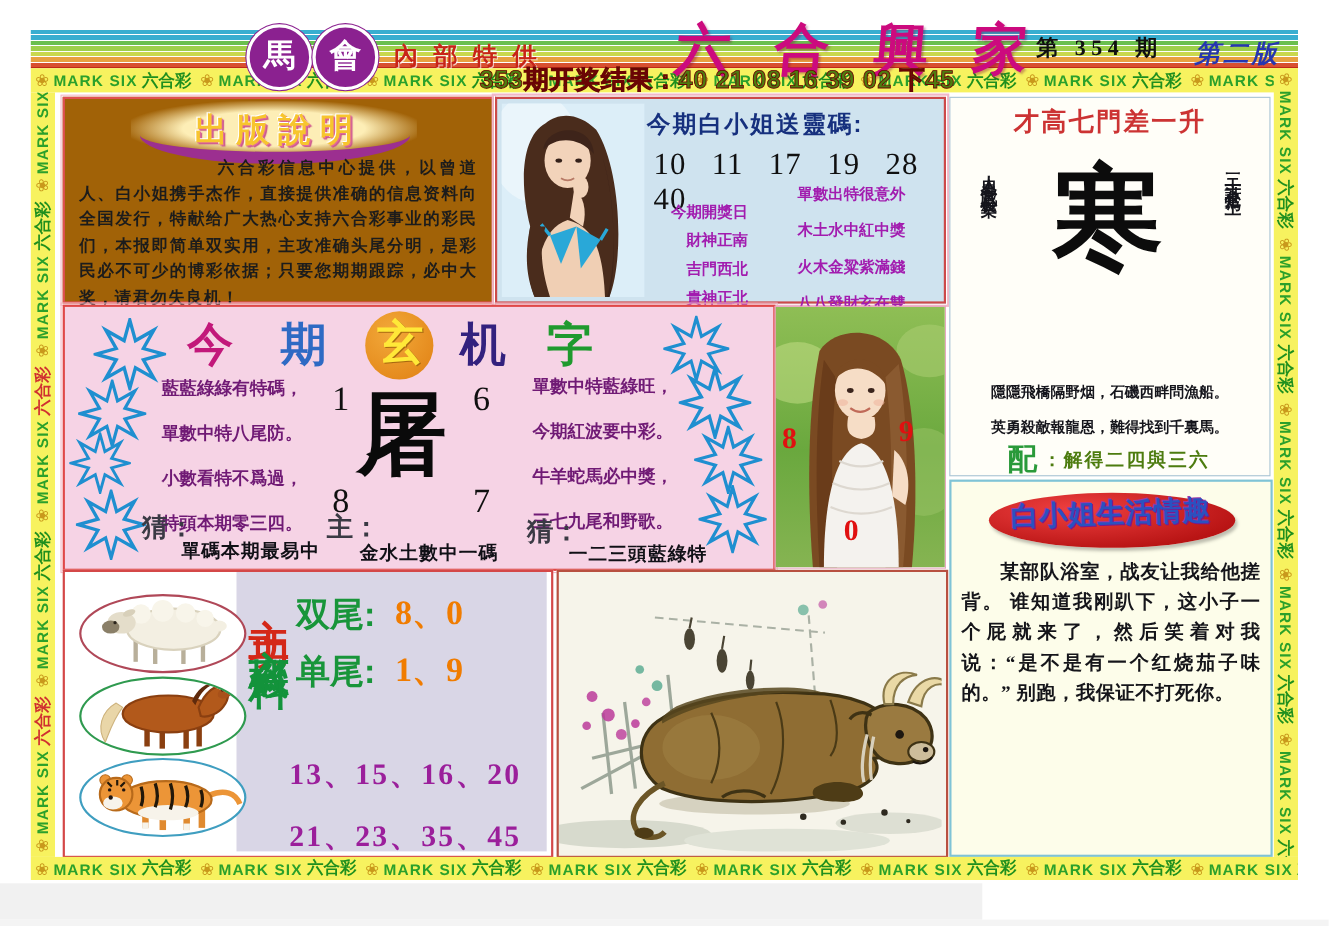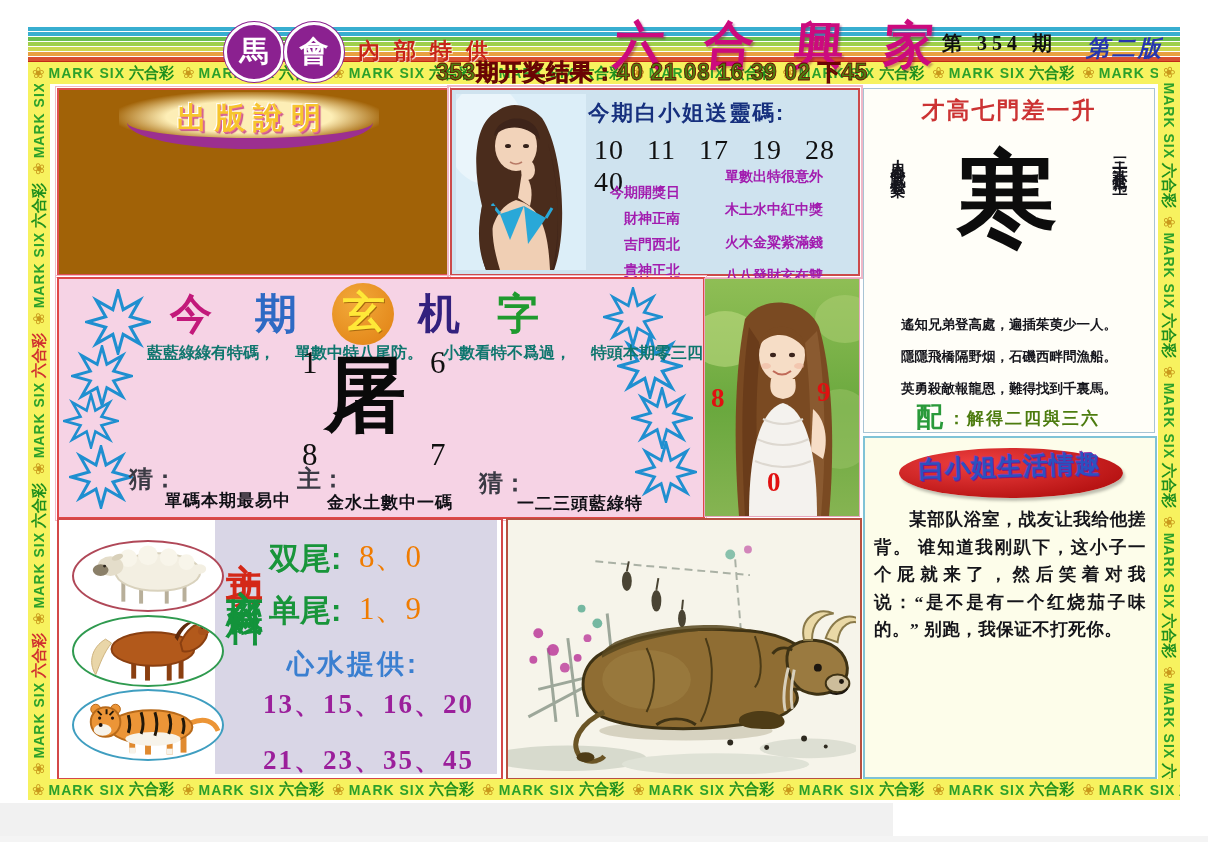--- a/index.html
+++ b/index.html
@@ -64,21 +64,21 @@
   #xuanji-box{left:57px;top:277px;width:644px;height:238px;background:#f6d3e5;border:2px solid #e04848;outline:1px solid #f2b8c6;outline-offset:1px}
   .star{position:absolute}
   .star use{fill:none;stroke:#1f8fd0;stroke-width:3px}
   .xj-title{position:absolute;top:12px;font-size:42px;font-weight:bold;line-height:46px}
   #xj-t1{left:111px;color:#c2187a}
   #xj-t2{left:196px;color:#2e6ac4}
   #xj-circle{left:273px;top:4px;width:62px;height:62px;border-radius:50%;background:radial-gradient(circle at 38% 32%,#f2a93a,#e07f12)}
   #xj-t3{left:284px;top:10px;color:#ffe838;text-shadow:1px 1px 0 #a86a10}
   #xj-t4{left:359px;color:#33217e}
   #xj-t5{left:438px;color:#1f9a2e}
-  .xj-col{position:absolute;display:flex;flex-direction:row;gap:20px;font-size:16px;font-weight:bold;color:#0f766e;white-space:nowrap}
+  .xj-col{position:absolute;display:flex;flex-direction:column;gap:20px;font-size:16px;font-weight:bold;color:#701a75;white-space:nowrap}
   #xj-left{left:88px;top:64px}
   #xj-right{left:425px;top:62px}
   .xj-num{position:absolute;font-size:31px;color:#101010}
   #xj-big{left:265px;top:72px;font-size:82px;font-weight:bold;color:#0a0a0a;line-height:90px}
   .xj-glabel{position:absolute;font-size:24px;font-weight:bold;color:#3a3a44}
   .xj-gtext{position:absolute;font-size:17px;font-weight:bold;color:#101016;letter-spacing:1px;white-space:nowrap}
   
   #photo2-box{left:704px;top:278px;width:154px;height:237px;border:1px solid #e8a8c0;overflow:hidden}
   .photo-num{position:absolute;font-size:27px;font-weight:bold;color:#e01010;z-index:3}
   
@@ -94,21 +94,21 @@
   #zg-right-bg{left:156px;top:0;width:282px;height:254px;background:#d9d6e6}
   .oval{position:absolute;left:13px;width:148px;height:68px;border-radius:50%;background:#fff;overflow:hidden}
   #oval-sheep{top:20px;border:2px solid #b04858}
   #oval-horse{top:95px;border:2px solid #2f9a4f}
   #oval-tiger{top:169px;border:2px solid #3f9ec0}
   #zg-vert{left:160px;top:12px;display:flex;flex-direction:column;gap:10px}
   .zg-vtxt{writing-mode:vertical-rl;font-family:"Liberation Sans",sans-serif;font-weight:bold;font-size:37px;letter-spacing:9px}
   #zg-vred{color:#d42818}
   #zg-vgreen{color:#13933b}
   .zg-label{position:absolute;font-family:"Liberation Sans",sans-serif;font-weight:bold;color:#18953a;font-size:31px}
-  .zg-value{position:absolute;font-size:31px;font-weight:normal;color:#f07c00}
+  .zg-value{position:absolute;font-size:31px;font-weight:bold;color:#f07c00}
   #zg-xinshui{left:228px;top:126px;font-size:27px;font-weight:bold;color:#3a7fd0;letter-spacing:3px;font-family:"Liberation Sans",sans-serif}
   .zg-purple{position:absolute;font-size:27px;font-weight:bold;color:#9b1f9b;letter-spacing:2px;white-space:nowrap}
   
   #ox-box{left:506px;top:518px;width:352px;height:258px;border:2px solid #b85040;background:#f6f4ea;overflow:hidden}
   
   #footer-gray{left:0;top:803px;width:893px;height:33px;background:#f1f1f1}
   #footer-edge{left:0;top:836px;width:1208px;height:6px;background:#f4f4f4}
 </style>
 </head>
 <body>
@@ -265,20 +265,21 @@
         <span class="bflower">❀</span>
         <span class="bmark">MARK SIX</span>
         <span class="bsix">六合彩</span>
       </span>
     </div>
 
   <div class="abs" id="publish-box">
     <div class="abs" id="publish-glow"></div>
     <div class="abs" id="publish-crescent"></div>
     <div class="abs" id="publish-title">出版說明</div>
+    <div class="abs" id="publish-body">六合彩信息中心提供，以曾道人、白小姐携手杰作，直接提供准确的信息资料向全国发行，特献给广大热心支持六合彩事业的彩民们，本报即简单双实用，主攻准确头尾分明，是彩民必不可少的博彩依据；只要您期期跟踪，必中大奖，请君勿失良机！</div>
   </div>
 
   <div class="abs" id="lingma-box">
     <svg class="abs" id="lingma-photo" viewBox="0 0 130 176">
       <rect width="130" height="176" fill="#dceef8"></rect>
       <ellipse cx="30" cy="40" rx="40" ry="50" fill="#eaf5fb"></ellipse>
       <path d="M40,18 C18,30 16,72 26,112 C18,150 28,170 30,176 L98,176 C112,140 108,58 86,24 C70,8 52,8 40,18 Z" fill="#4a2c1c"></path>
       <ellipse cx="60" cy="52" rx="21" ry="25" fill="#f2d3ba"></ellipse>
       <path d="M38,42 C40,20 82,16 84,46 C70,30 50,30 38,42 Z" fill="#3e241a"></path>
       <ellipse cx="52" cy="52" rx="3" ry="2" fill="#34211a"></ellipse>
@@ -307,21 +308,20 @@
       <span>火木金粱紫滿錢</span>
       <span>八八發財玄在雙</span>
     </div>
   </div>
 
   <div class="abs" id="poem-box">
     <div class="abs" id="poem-title">才高七門差一升</div>
     <div class="abs vtext" id="poem-vleft">人思春戲心長樂</div>
     <div class="abs vtext" id="poem-vright">三十六計走爲上</div>
     <div class="abs" id="poem-big">寒</div>
-    <div class="abs poem-line" style="top:227px">遙知兄弟登高處，遍插茱萸少一人。</div>
     <div class="abs poem-line" style="top:291px">英勇殺敵報龍恩，難得找到千裏馬。</div>
     <div class="abs poem-line" style="top:259px">隱隱飛橋隔野烟，石磯西畔問漁船。</div>
     <div class="abs" id="pei-label">配</div>
     <div class="abs" id="pei-text">：解得二四與三六</div>
   </div>
 
   <div class="abs" id="xuanji-box">
     <svg class="star" style="left:26px;top:10px;width:66px;height:66px" viewBox="0 0 64 64">
         <use href="#star8"></use>
       </svg>
@@ -350,20 +350,26 @@
     <span class="xj-title abs" id="xj-t2">期</span>
     <div class="abs" id="xj-circle"></div>
     <span class="xj-title abs" id="xj-t3">玄</span>
     <span class="xj-title abs" id="xj-t4">机</span>
     <span class="xj-title abs" id="xj-t5">字</span>
     <div class="xj-col" id="xj-left">
       <span>藍藍綠綠有特碼，</span>
       <span>單數中特八尾防。</span>
       <span>小數看特不爲過，</span>
       <span>特頭本期零三四。</span>
+    </div>
+    <div class="xj-col" id="xj-right">
+      <span>單數中特藍綠旺，</span>
+      <span>今期紅波要中彩。</span>
+      <span>牛羊蛇馬必中獎，</span>
+      <span>三七九尾和野歌。</span>
     </div>
     <span class="xj-num" style="left:243px;top:66px">1</span>
     <span class="xj-num" style="left:371px;top:66px">6</span>
     <span class="xj-num" style="left:243px;top:158px">8</span>
     <span class="xj-num" style="left:371px;top:158px">7</span>
     <div class="abs" id="xj-big">屠</div>
     <span class="xj-glabel" style="left:70px;top:184px">猜：</span>
     <span class="xj-gtext" style="left:106px;top:210px">單碼本期最易中</span>
     <span class="xj-glabel" style="left:238px;top:184px">主：</span>
     <span class="xj-gtext" style="left:268px;top:212px">金水土數中一碼</span>
@@ -467,21 +473,20 @@
       </svg>
     </div>
     <div class="abs" id="zg-vert">
       <div class="zg-vtxt" id="zg-vred">主功</div>
       <div class="zg-vtxt" id="zg-vgreen">玄機料</div>
     </div>
     <span class="zg-label" style="left:210px;top:18px">双尾:</span>
     <span class="zg-value" style="left:300px;top:16px">8、0</span>
     <span class="zg-label" style="left:210px;top:70px">单尾:</span>
     <span class="zg-value" style="left:300px;top:68px">1、9</span>
-    <span class="abs" id="zg-xinshui">心水提供:</span>
     <span class="zg-purple" style="left:204px;top:166px">13、15、16、20</span>
     <span class="zg-purple" style="left:204px;top:222px">21、23、35、45</span>
   </div>
 
   <div class="abs" id="ox-box">
     <svg viewBox="0 0 352 258" width="348" height="254">
       <rect width="352" height="258" fill="#f6f4ea"></rect>
       <ellipse cx="60" cy="242" rx="80" ry="13" fill="#d7dacd"></ellipse>
       <ellipse cx="210" cy="248" rx="95" ry="11" fill="#dfe2d6"></ellipse>
       <ellipse cx="305" cy="232" rx="50" ry="10" fill="#d7dacd" opacity=".8"></ellipse>

